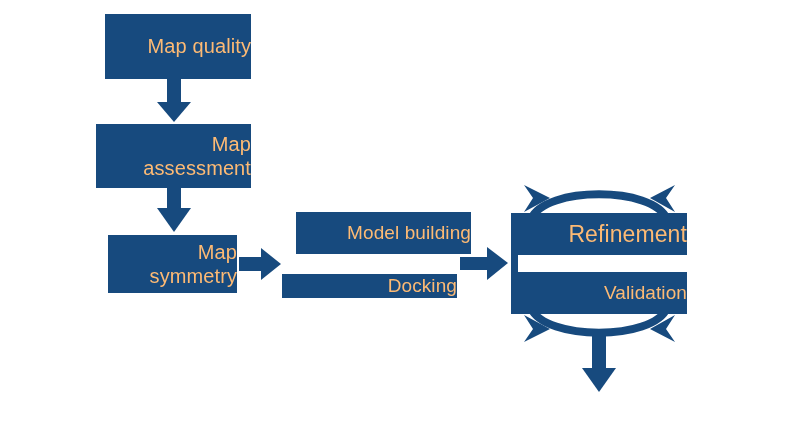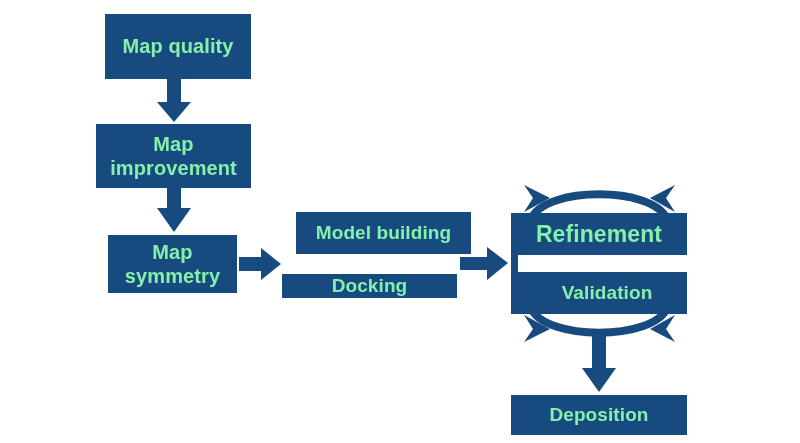--- a/index.html
+++ b/index.html
@@ -13,26 +13,26 @@
   #diagram {
     position: relative;
     width: 800px;
     height: 443px;
     background: #ffffff;
     overflow: hidden;
   }
   .node {
     position: absolute;
     background: #174a7e;
-    color: #86efac;
+    color: #fdba74;
     display: flex;
     align-items: center;
     justify-content: center;
-    text-align: center;
-    font-weight: 700;
+    text-align: right;
+    font-weight: 400;
     line-height: 1.22;
     box-sizing: border-box;
     letter-spacing: 0.1px;
     font-family: "Liberation Sans", sans-serif;
   }
   .node .lbl { display: block; width: 100%; }
 
   
   #node-map-quality      { left: 105px; top: 14px;  width: 146px; height: 65px;  font-size: 20px; }
   #node-map-improvement  { left: 96px;  top: 124px; width: 155px; height: 64px;  font-size: 20px; }
@@ -101,21 +101,21 @@
       <rect x="592" y="330" width="14" height="43" fill="#174a7e"></rect>
       <polygon points="582,368 616,368 599,392" fill="#174a7e"></polygon>
     </g>
   </svg>
 
   <div class="node" id="node-map-quality">
     <span class="lbl"><span>Map quality</span><br></span>
   </div>
 
   <div class="node" id="node-map-improvement">
-    <span class="lbl"><span>Map</span><br><span>improvement</span></span>
+    <span class="lbl"><span>Map</span><br><span>assessment</span></span>
   </div>
 
   <div class="node" id="node-map-symmetry">
     <span class="lbl"><span>Map</span><br><span>symmetry</span></span>
   </div>
 
   <div class="node" id="node-model-building">
     <span class="lbl">Model building</span>
   </div>
 
@@ -126,17 +126,14 @@
   <div class="node" id="node-refinement">
     <span class="lbl">Refinement</span>
   </div>
 
   <div id="cycle-left-stub"></div>
 
   <div class="node" id="node-validation">
     <span class="lbl">Validation</span>
   </div>
 
-  <div class="node" id="node-deposition">
-    <span class="lbl">Deposition</span>
-  </div>
 
 </div>
 
 </body></html>

